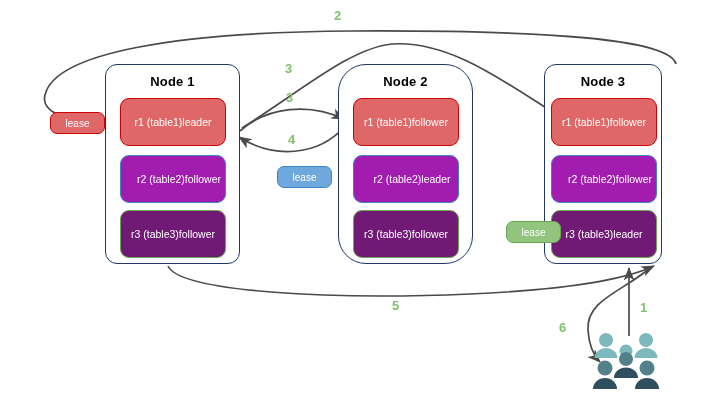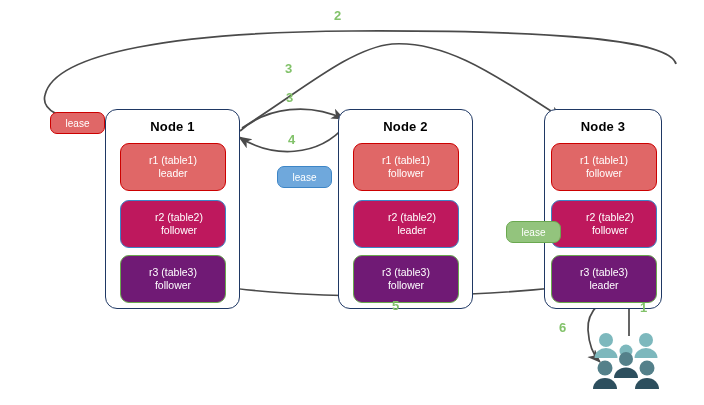--- a/index.html
+++ b/index.html
@@ -13,49 +13,48 @@
   #canvas{position:absolute;left:0;top:0;width:704px;height:405px;}
   .svg-layer{position:absolute;left:0;top:0;width:704px;height:405px;}
 
   .node{
     position:absolute;
     border:1.4px solid #1f3864;
     border-radius:12px;
     background:#ffffff;
     box-sizing:border-box;
     z-index:3;
-    margin-top:45px;
   }
   .node-title{
     position:absolute;
     left:0;right:0;top:9px;
     text-align:center;
     font-size:13px;
     font-weight:bold;
     color:#000000;
     letter-spacing:.2px;
   }
   .replica{
     position:absolute;
     left:14px;
     width:106px;
     height:48px;
     border-radius:9px;
     box-sizing:border-box;
     display:flex;
-    flex-direction:column;
+    flex-direction:row;
     align-items:center;
     justify-content:center;
     font-size:10.5px;
     line-height:13px;
     color:#ffffff;
     text-align:center;
   }
   .r-red{background:#e06767;border:1.4px solid #cc0000;}
-  .r-blue{background:#be185d;border:1.4px solid #3d85c6;padding-left:12px;}
+  .r-blue{background:#a21caf;border:1.4px solid #3d85c6;padding-left:12px;}
   .r-green{background:#701a75;border:1.4px solid #6aa84f;}
 
   .lease{
     position:absolute;
     border-radius:7px;
     box-sizing:border-box;
     display:flex;align-items:center;justify-content:center;
     font-size:10px;
     color:#ffffff;
     z-index:4;
@@ -112,21 +111,21 @@
     <div class="replica r-blue" style="top:90px;">
       <span>r2 (table2)</span>
       <span>follower</span>
     </div>
     <div class="replica r-green" style="top:145px;">
       <span>r3 (table3)</span>
       <span>follower</span>
     </div>
   </div>
 
-  <div class="node" style="left:338px;top:64px;width:135px;height:200px;">
+  <div class="node" style="left:338px;top:64px;width:135px;height:200px;border-radius:28px;">
     <div class="node-title">Node 2</div>
     <div class="replica r-red" style="top:33px;">
       <span>r1 (table1)</span>
       <span>follower</span>
     </div>
     <div class="replica r-blue" style="top:90px;">
       <span>r2 (table2)</span>
       <span>leader</span>
     </div>
     <div class="replica r-green" style="top:145px;">

